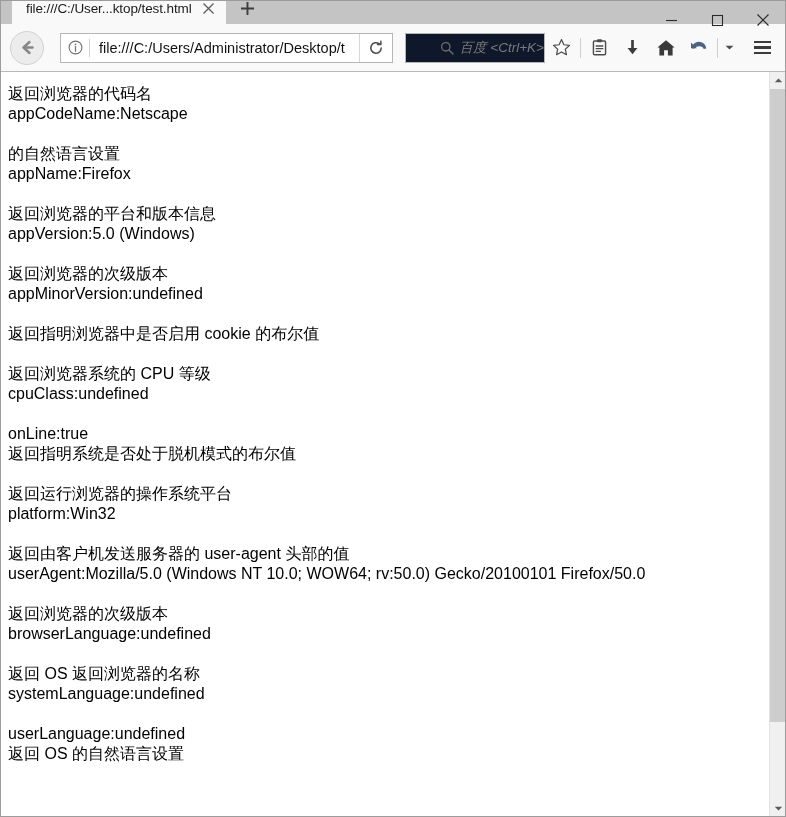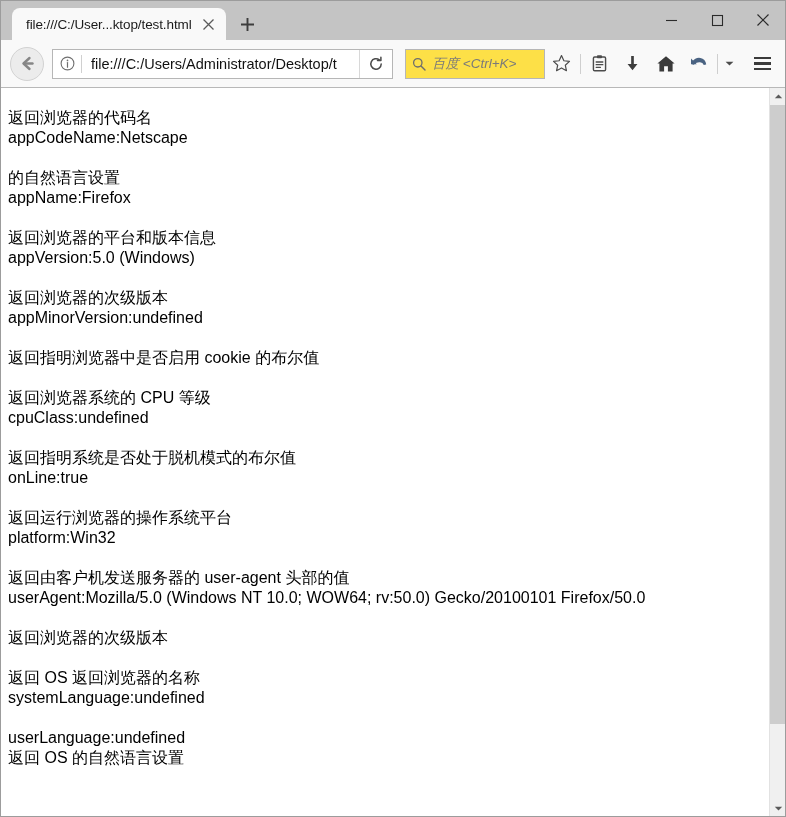--- a/index.html
+++ b/index.html
@@ -18,21 +18,21 @@
     height: 817px;
     position: relative;
     background: #c4c4c4;
     box-sizing: border-box;
     display: flex;
     flex-direction: column;
   }
 
   
   .tabstrip {
-    height: 40px;
+    height: 24px;
     background: #c4c4c4;
     position: relative;
     display: flex;
     align-items: flex-end;
     flex: 0 0 auto;
     padding-left: 12px;
     box-sizing: border-box;
   }
   .tab {
     height: 32px;
@@ -112,21 +112,21 @@
     flex: 0 0 auto;
     box-sizing: border-box;
   }
   .urlbar {
     flex: 1 1 auto;
     height: 30px;
     background: #ffffff;
     border: 1px solid #b6b6b6;
     display: flex;
     align-items: center;
-    margin-left: 8px;
+    margin-left: 16px;
     min-width: 0;
     box-sizing: border-box;
   }
   .identity {
     width: 28px;
     display: flex;
     align-items: center;
     justify-content: center;
     flex: 0 0 auto;
   }
@@ -149,27 +149,28 @@
     height: 28px;
     display: flex;
     align-items: center;
     justify-content: center;
     border-left: 1px solid #d8d8d8;
     flex: 0 0 auto;
   }
   .searchbar {
     width: 140px;
     height: 30px;
-    background: #fde047;
+    background: #0f172a;
     border: 1px solid #b6b6b6;
     display: flex;
     align-items: center;
     margin-left: 12px;
     flex: 0 0 auto;
     box-sizing: border-box;
+    justify-content: flex-end;
   }
   .search-icon-wrap {
     width: 26px;
     display: flex;
     align-items: center;
     justify-content: center;
     flex: 0 0 auto;
   }
   .search-ph {
     font-size: 13.5px;
@@ -227,21 +228,21 @@
     position: relative;
   }
   .page {
     flex: 1 1 auto;
     background: #ffffff;
     padding: 8px 0 0 8px;
     overflow: hidden;
     box-sizing: border-box;
   }
   .blk {
-    margin: 12px 0 20px 0;
+    margin: 4px 0 20px 0;
   }
   .blk div {
     font-size: 16px;
     line-height: 20px;
     color: #000000;
     white-space: nowrap;
   }
 
   
   .scrollbar {
@@ -428,33 +429,34 @@
         <div>appMinorVersion:undefined</div>
       </div>
       <div class="blk">
         <div>返回指明浏览器中是否启用 cookie 的布尔值</div>
       </div>
       <div class="blk">
         <div>返回浏览器系统的 CPU 等级</div>
         <div>cpuClass:undefined</div>
       </div>
       <div class="blk">
+        <div>onLine:true</div>
         <div>返回指明系统是否处于脱机模式的布尔值</div>
-        <div>onLine:true</div>
       </div>
       <div class="blk">
         <div>返回运行浏览器的操作系统平台</div>
         <div>platform:Win32</div>
       </div>
       <div class="blk">
         <div>返回由客户机发送服务器的 user-agent 头部的值</div>
         <div>userAgent:Mozilla/5.0 (Windows NT 10.0; WOW64; rv:50.0) Gecko/20100101 Firefox/50.0</div>
       </div>
       <div class="blk">
         <div>返回浏览器的次级版本</div>
+        <div>browserLanguage:undefined</div>
       </div>
       <div class="blk">
         <div>返回 OS 返回浏览器的名称</div>
         <div>systemLanguage:undefined</div>
       </div>
       <div class="blk">
         <div>userLanguage:undefined</div>
         <div>返回 OS 的自然语言设置</div>
       </div>
     </div>

